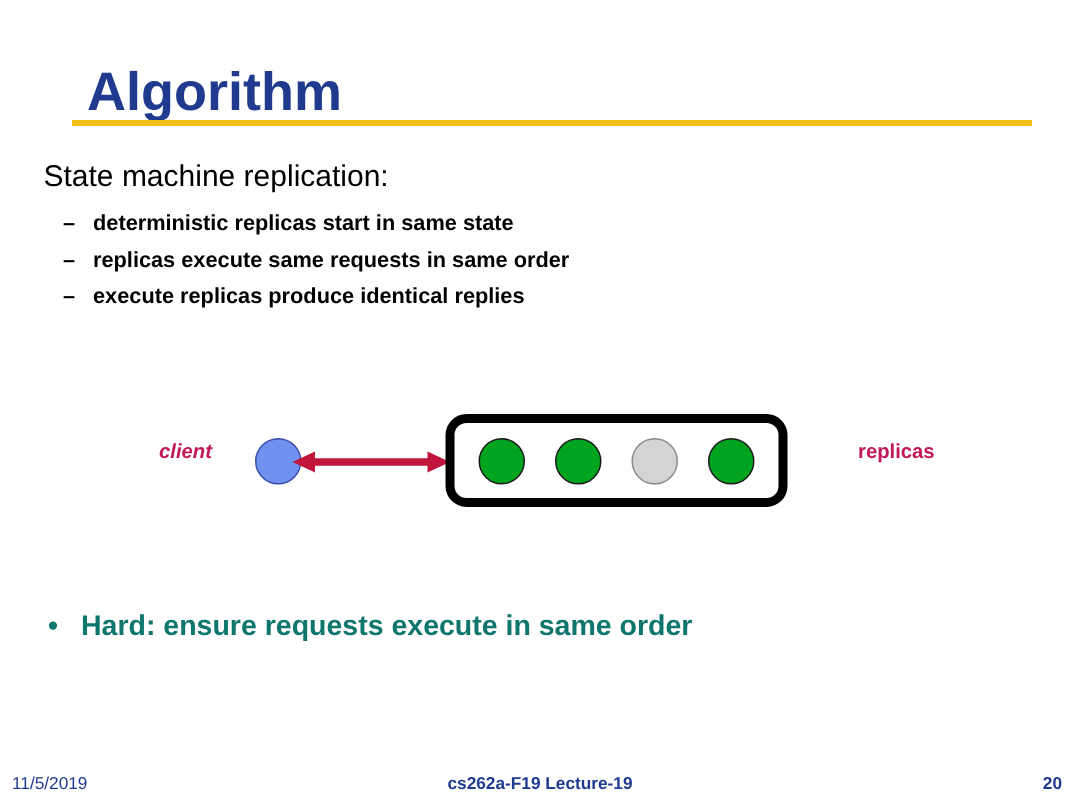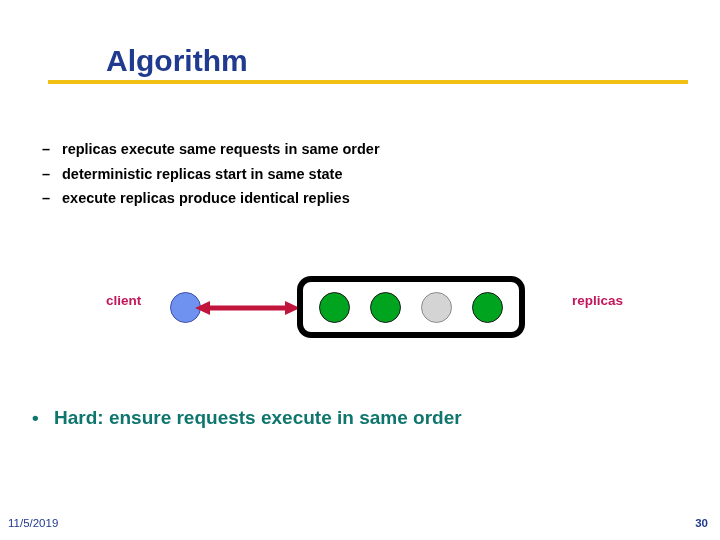--- a/index.html
+++ b/index.html
@@ -18,27 +18,26 @@
     width: 720px;
     height: 540px;
     background: #ffffff;
   }
 
   
   .slide-title {
     position: absolute;
     left: 58px;
     top: 44px;
-    font-size: 30px;
+    font-size: 36px;
     font-weight: bold;
     color: #1f3a8f;
     letter-spacing: 0px;
     line-height: 34px;
     white-space: nowrap;
-    margin-left: 48px;
   }
   .title-rule {
     position: absolute;
     left: 48px;
     top: 80px;
     width: 640px;
     height: 4px;
     background: #f2c014;
   }
 
@@ -99,21 +98,21 @@
     pointer-events: none;
   }
   .diagram-label {
     position: absolute;
     font-size: 13.5px;
     font-weight: bold;
     color: #c2185b;
     white-space: nowrap;
     line-height: 16px;
   }
-  .label-client { left: 106px; top: 293px; }
+  .label-client { left: 106px; top: 293px; font-style: italic; }
   .label-replicas { left: 528px; top: 293px; padding-left: 44px; }
 
   .client-node {
     position: absolute;
     left: 170px;
     top: 292px;
     width: 31px;
     height: 31px;
     border-radius: 50%;
     background: #6f91ef;
@@ -199,27 +198,28 @@
   }
 </style>
 </head>
 <body>
 
 <div class="slide">
 
   <div class="slide-title">Algorithm</div>
   <div class="title-rule"></div>
 
+  <div class="lead-line">State machine replication:</div>
 
   <ul class="dash-list">
     <li class="dash-item">
-      <span class="dash-mark">–</span><span>replicas execute same requests in same order</span>
+      <span class="dash-mark">–</span><span>deterministic replicas start in same state</span>
     </li>
     <li class="dash-item">
-      <span class="dash-mark">–</span><span>deterministic replicas start in same state</span>
+      <span class="dash-mark">–</span><span>replicas execute same requests in same order</span>
     </li>
     <li class="dash-item">
       <span class="dash-mark">–</span><span>execute replicas produce identical replies</span>
     </li>
   </ul>
 
   <div class="diagram">
 
     <div class="diagram-label label-client">client</div>
 
@@ -241,15 +241,16 @@
     </div>
 
     <div class="diagram-label label-replicas">replicas</div>
   </div>
 
   <div class="hard-bullet">
     <span class="b-dot">•</span><span>Hard: ensure requests execute in same order</span>
   </div>
 
   <div class="footer-date">11/5/2019</div>
-  <div class="footer-page">30</div>
+  <div class="footer-center">cs262a-F19 Lecture-19</div>
+  <div class="footer-page">20</div>
 
 </div>
 
 </body></html>

